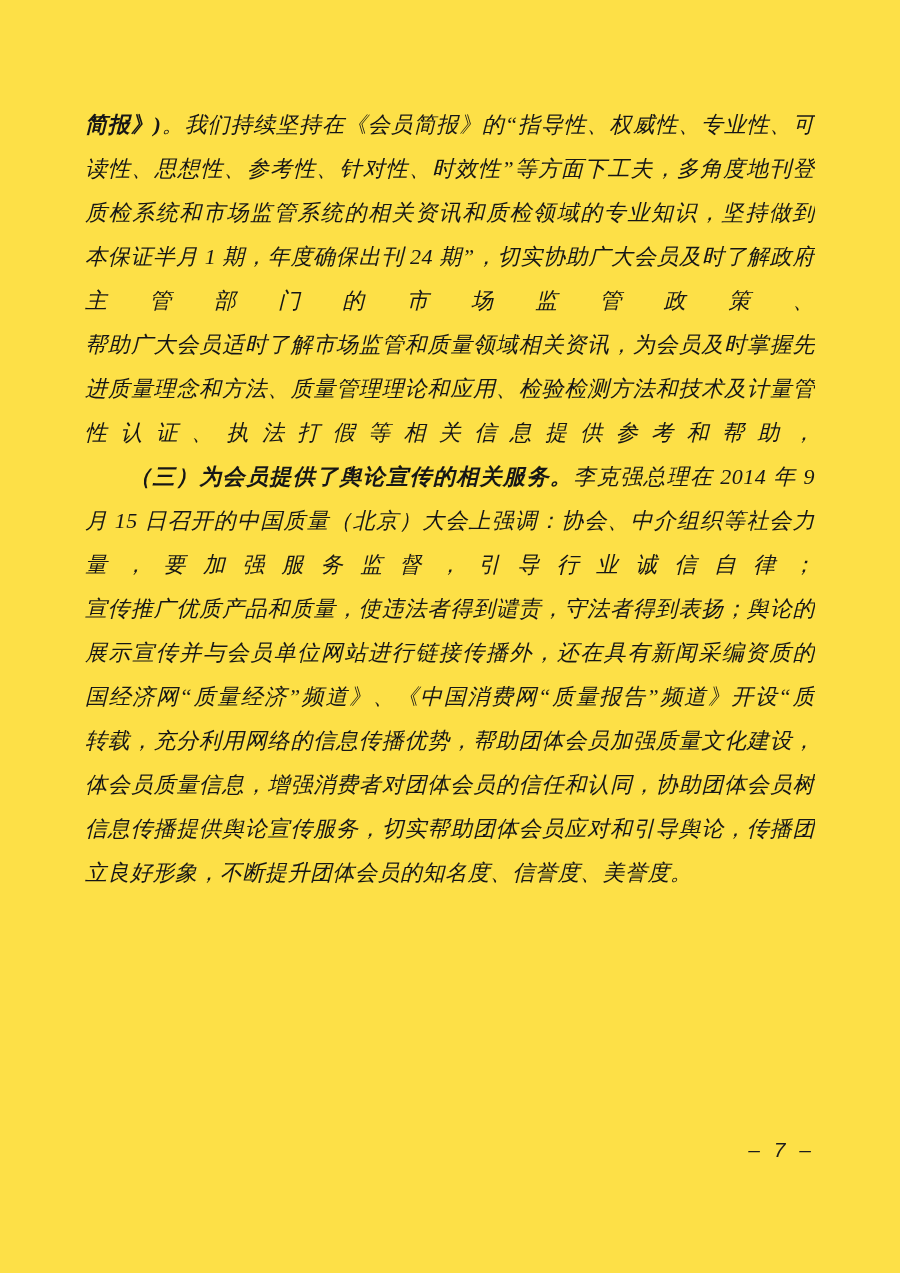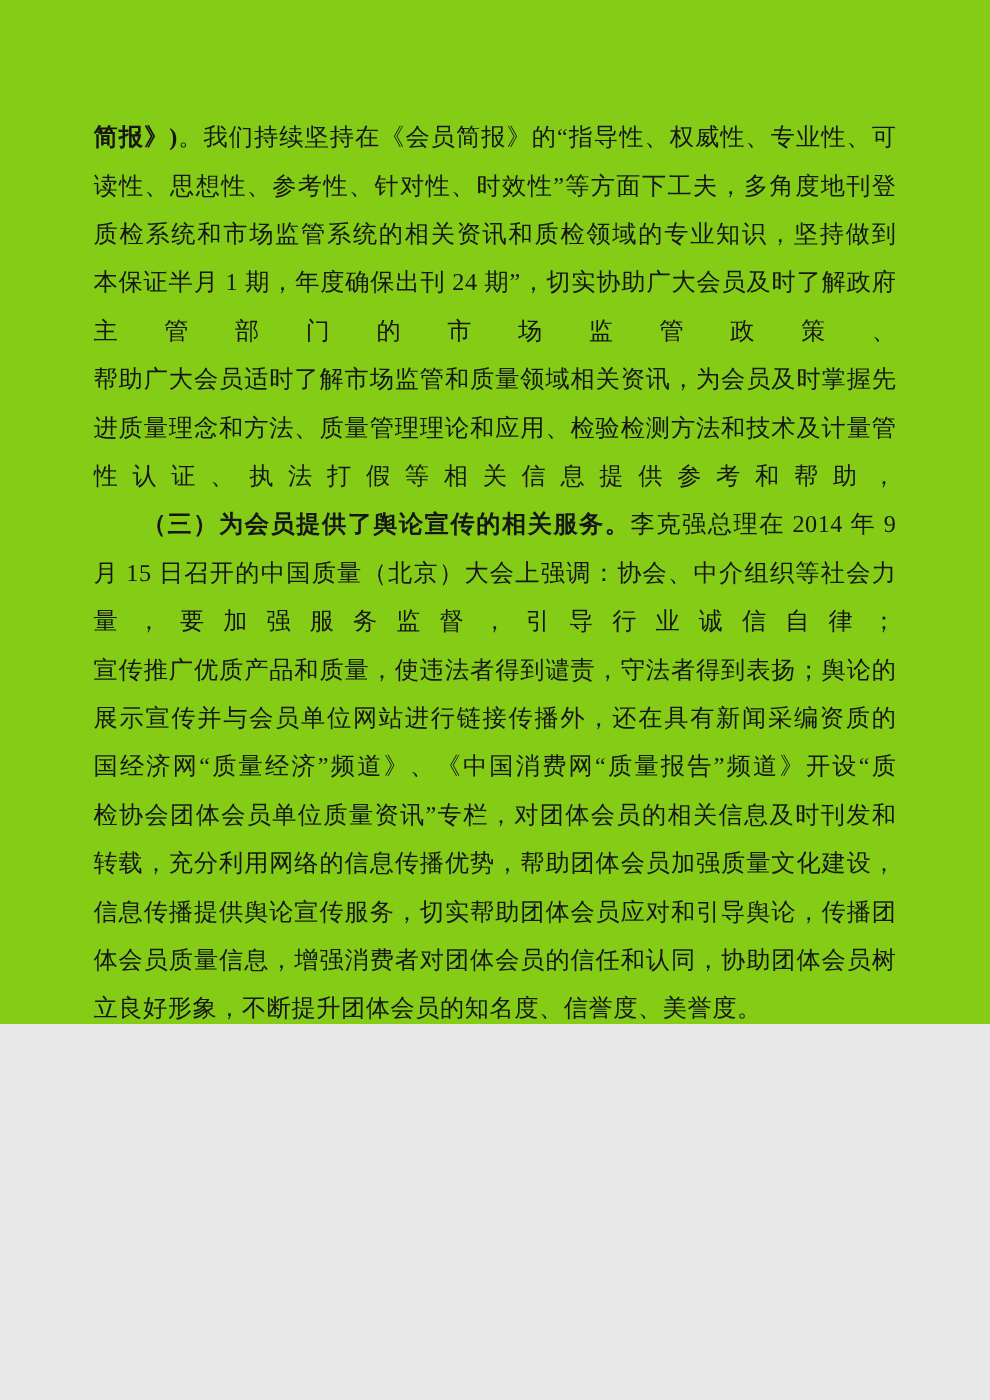--- a/index.html
+++ b/index.html
@@ -3,26 +3,27 @@
 <meta charset="utf-8">
 <style>
   html, body {
     margin: 0;
     padding: 0;
     background: #e8e8e8;
   }
   .page {
     position: relative;
     width: 900px;
-    height: 931px;
+    height: 1273px;
     margin: 0 auto;
-    background: #84cc16;
+    background: #fde047;
     color: #161616;
     font-family: "Liberation Serif", "DejaVu Serif", serif;
     overflow: hidden;
+    font-style: italic;
   }
   .textblock {
     position: absolute;
     left: 85px;
     top: 103px;
     width: 730px;
   }
   .line {
     font-size: 22px;
     line-height: 44px;
@@ -65,21 +66,20 @@
     <div class="line"><span class="b"></span><span>主管部门的市场监管政策、质量推进政策和相关专业政策法规等准确信息，</span></div>
     <div class="line"><span class="b"></span><span>帮助广大会员适时了解市场监管和质量领域相关资讯，为会员及时掌握先</span></div>
     <div class="line"><span class="b"></span><span>进质量理念和方法、质量管理理论和应用、检验检测方法和技术及计量管</span></div>
     <div class="line"><span class="b"></span><span>性认证、执法打假等相关信息提供参考和帮助，切实起到参谋和助手作用。</span></div>
     <div class="line indent"><span class="b">（三）为会员提供了舆论宣传的相关服务。</span><span>李克强总理在 2014 年 9</span></div>
     <div class="line"><span class="b"></span><span>月 15 日召开的中国质量（北京）大会上强调：协会、中介组织等社会力</span></div>
     <div class="line"><span class="b"></span><span>量，要加强服务监督，引导行业诚信自律；新闻媒体要发挥舆论监督作用，</span></div>
     <div class="line"><span class="b"></span><span>宣传推广优质产品和质量，使违法者得到谴责，守法者得到表扬；舆论的</span></div>
     <div class="line"><span class="b"></span><span>展示宣传并与会员单位网站进行链接传播外，还在具有新闻采编资质的《中</span></div>
     <div class="line"><span class="b"></span><span>国经济网“质量经济”频道》、《中国消费网“质量报告”频道》开设“质</span></div>
-    <div class="line"><span class="b"></span><span>检协会团体会员单位质量资讯”专栏，对团体会员的相关信息及时刊发和</span></div>
     <div class="line"><span class="b"></span><span>转载，充分利用网络的信息传播优势，帮助团体会员加强质量文化建设，</span></div>
+    <div class="line"><span class="b"></span><span>体会员质量信息，增强消费者对团体会员的信任和认同，协助团体会员树</span></div>
     <div class="line"><span class="b"></span><span>信息传播提供舆论宣传服务，切实帮助团体会员应对和引导舆论，传播团</span></div>
-    <div class="line"><span class="b"></span><span>体会员质量信息，增强消费者对团体会员的信任和认同，协助团体会员树</span></div>
     <div class="line last-line"><span class="b"></span><span>立良好形象，不断提升团体会员的知名度、信誉度、美誉度。</span></div>
   </div>
 
   <div class="page-num">– 7 –</div>
 </div>
 
 </body></html>

